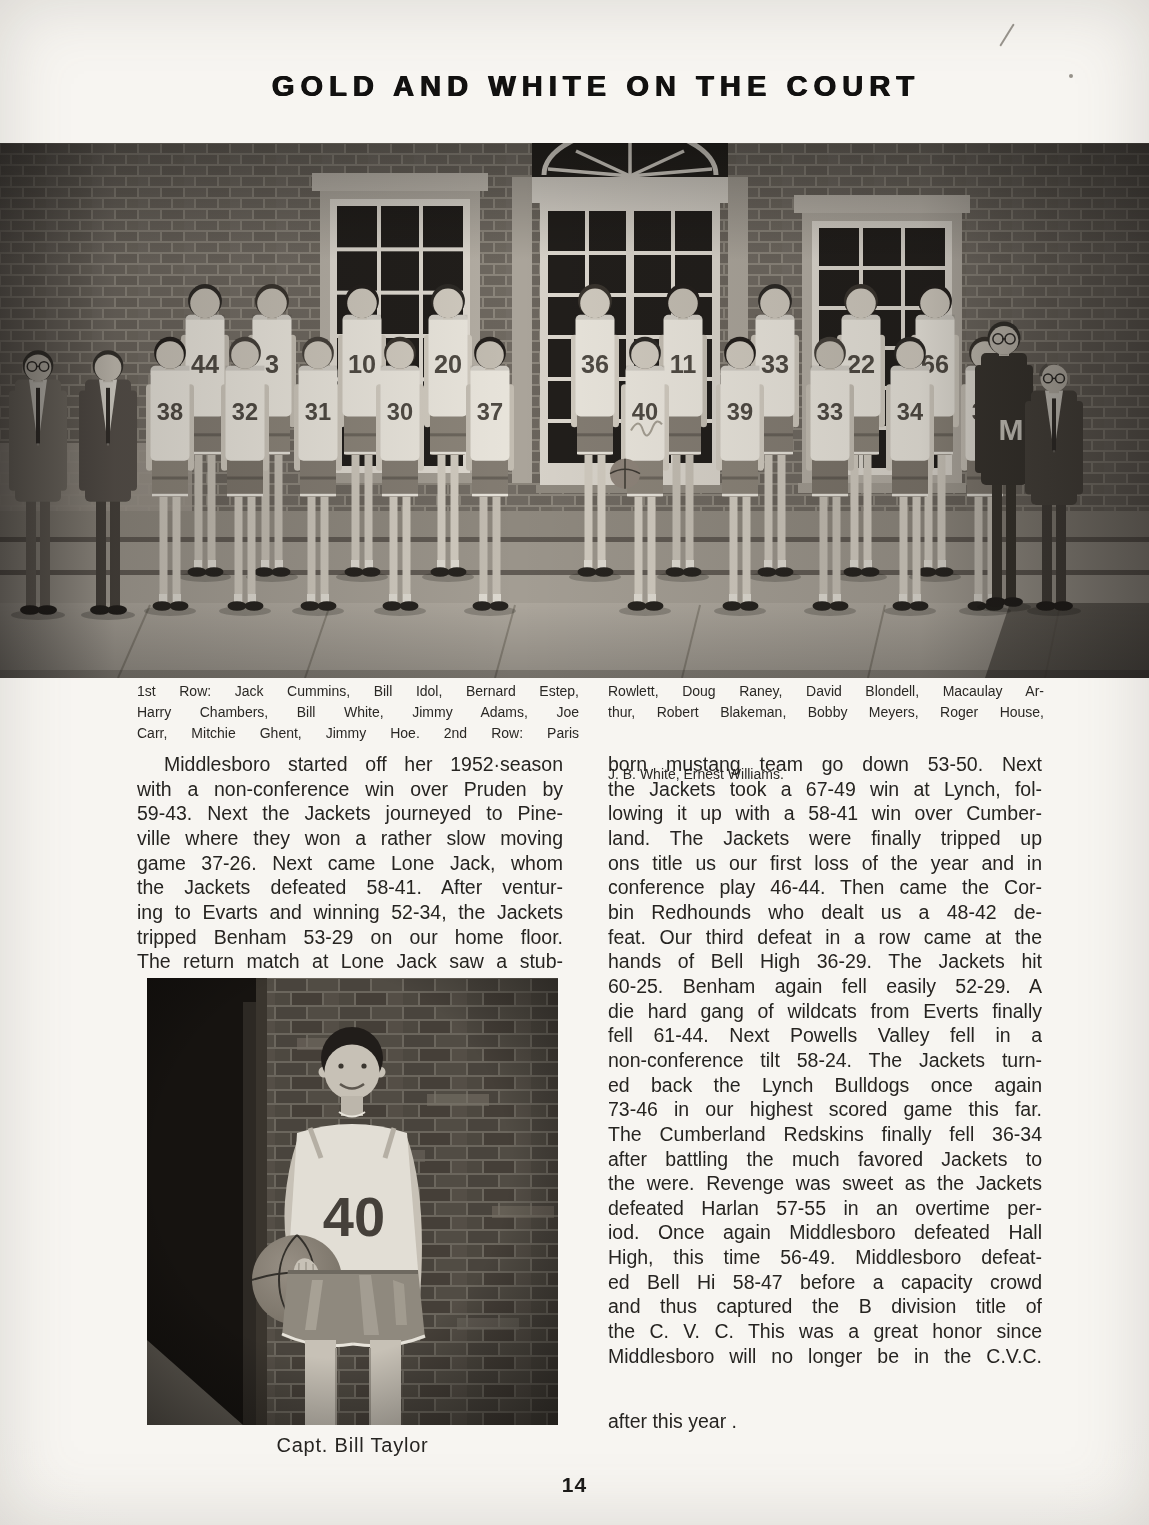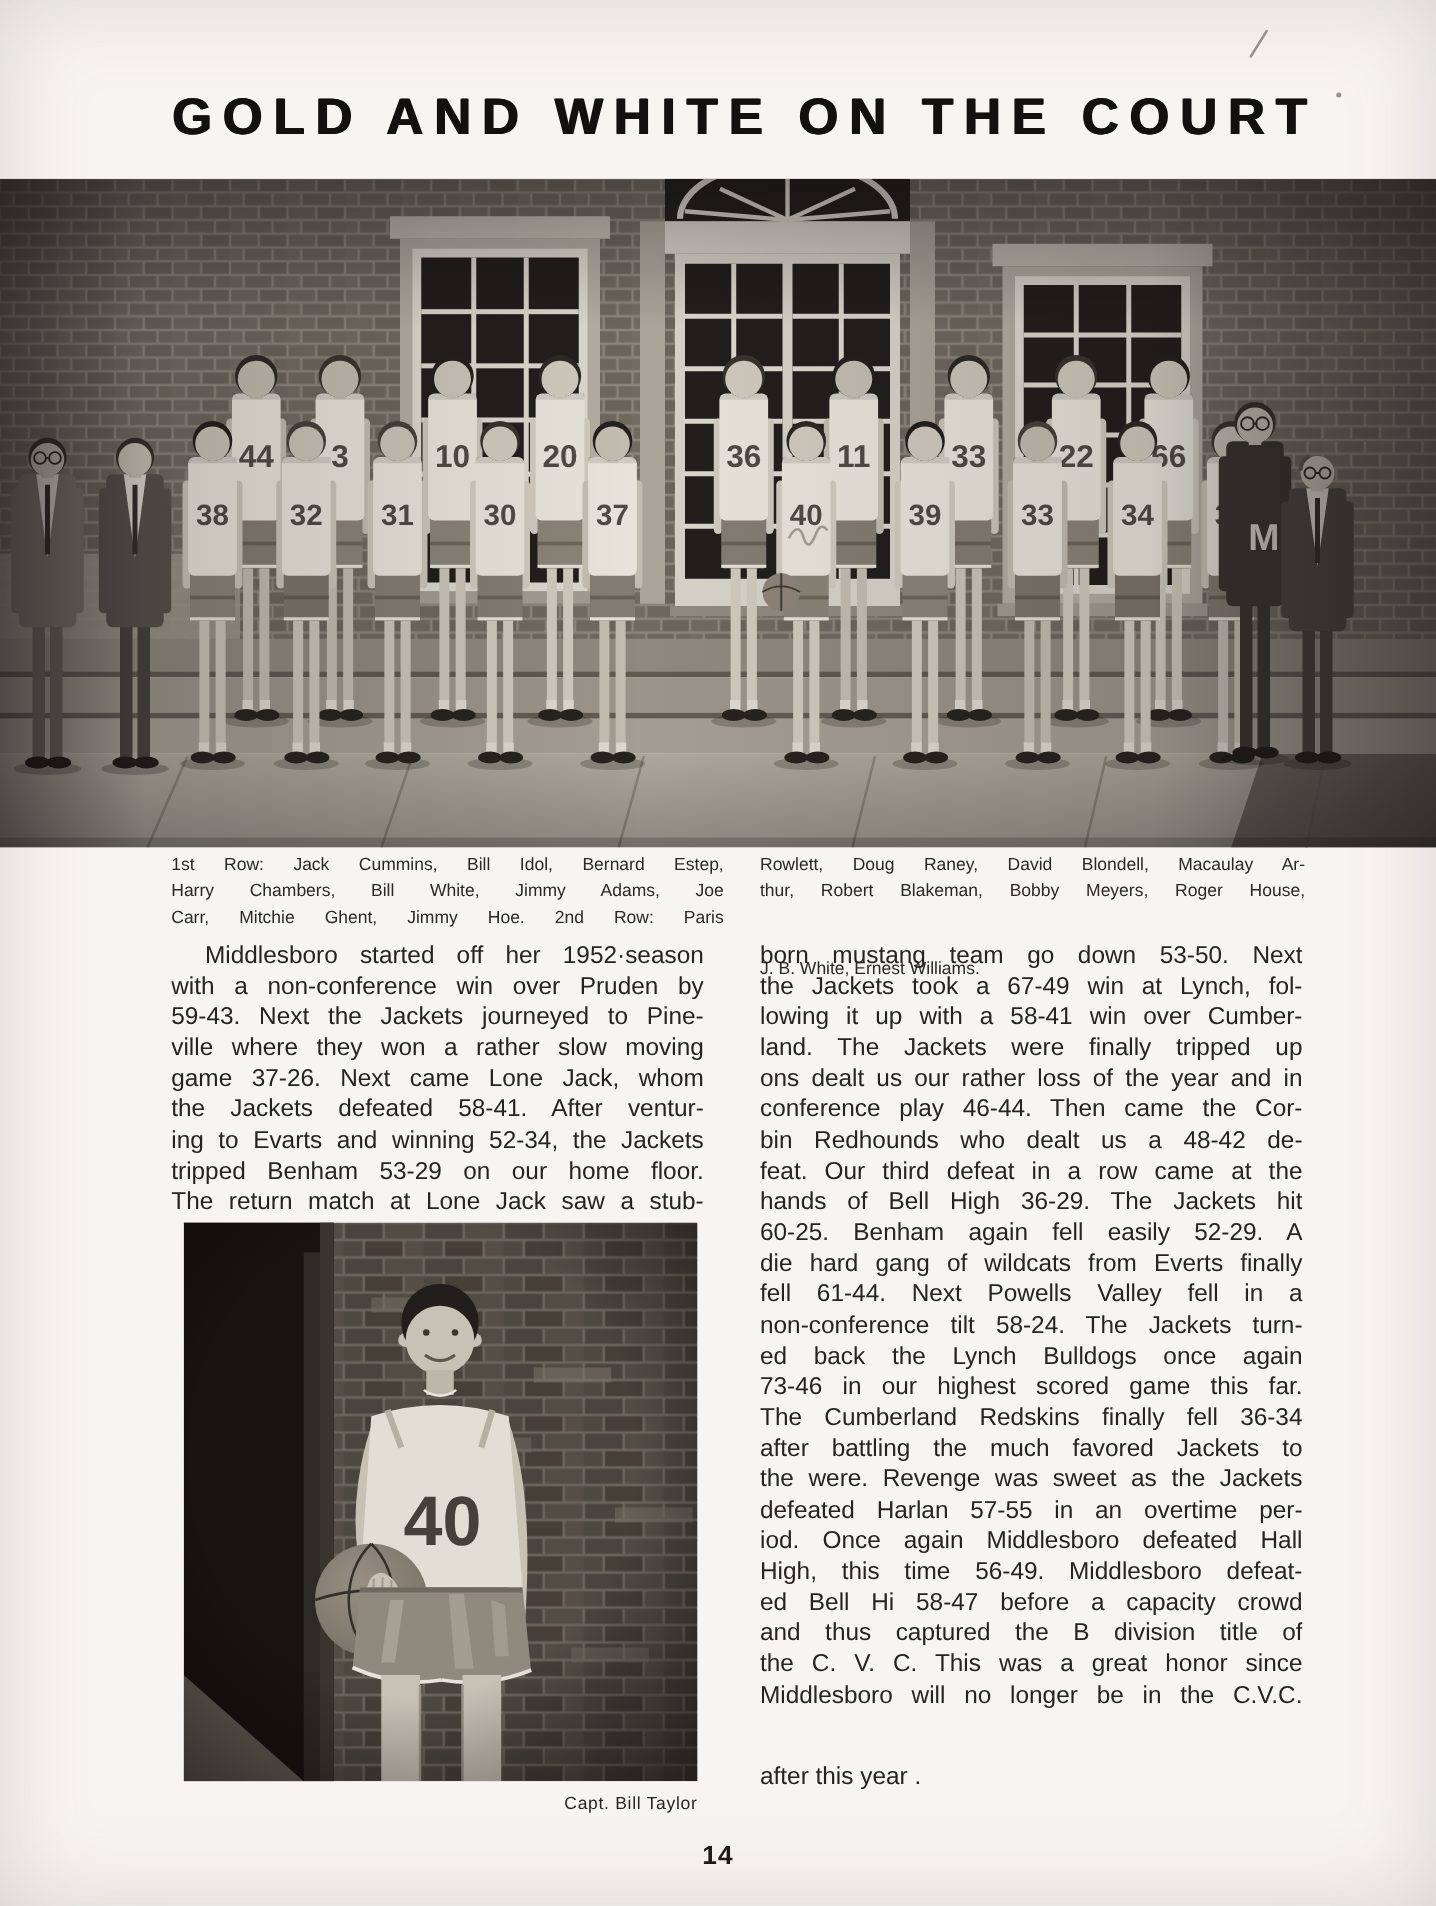--- a/index.html
+++ b/index.html
@@ -6,40 +6,40 @@
   .page{
     position:relative;width:1149px;height:1525px;margin:0 auto;
     background:
       radial-gradient(ellipse 140% 120% at 50% 42%, #f7f5f1 55%, #efece6 88%, #e9e6df 100%);
     box-shadow:inset 0 0 70px rgba(110,104,94,.22);
     overflow:hidden;
     font-family:"Liberation Sans",sans-serif;color:#24221f;
   }
   .page-title{
     position:absolute;top:70px;left:0;right:0;margin:0;text-align:center;
-    font-size:41px;font-weight:bold;letter-spacing:.21em;color:#121110;
+    font-size:29px;font-weight:bold;letter-spacing:.21em;color:#121110;
     text-shadow:.6px 0 0 currentColor,-.6px 0 0 currentColor;
     white-space:nowrap;
     padding-left:43px;
   }
   .photo{position:absolute;left:0;top:143px;width:1149px;height:535px;}
   .photo svg,.portrait svg{display:block;}
   .caption{position:absolute;top:681px;font-size:14px;line-height:21px;color:#2a2825;}
   .caption-left{left:137px;width:442px;}
   .caption-right{left:608px;width:436px;}
   .bodycol{position:absolute;top:752px;font-size:19.5px;line-height:24.65px;color:#262421;}
   .body-left{left:137px;width:426px;}
   .body-right{left:608px;width:434px;}
   .tline{text-align:justify;text-align-last:justify;-moz-text-align-last:justify;overflow:hidden;}
   .tline.noj{text-align-last:left;margin-top:41px;-moz-text-align-last:left;}
   .tline.indent{padding-left:27px;}
   .portrait{position:absolute;left:147px;top:978px;width:411px;}
   .portrait figure{margin:0;}
   .portrait figcaption{
-    text-align:right;font-size:14px;margin-top:9px;color:#262421;letter-spacing:.04em;
+    text-align:center;font-size:20px;margin-top:9px;color:#262421;letter-spacing:.04em;
   }
   .page-number{
     position:absolute;top:1473px;left:0;right:0;text-align:center;
     font-size:21px;font-weight:bold;color:#1b1a18;letter-spacing:.05em;
   }
   .scratch{
     position:absolute;left:1006px;top:22px;width:2px;height:26px;
     background:#77726a;transform:rotate(32deg);opacity:.75;border-radius:2px;
   }
   .speck{position:absolute;left:1069px;top:74px;width:4px;height:4px;border-radius:50%;background:#7d786f;opacity:.8;}
@@ -575,21 +575,21 @@
       <div class="tline">the Jackets defeated 58-41. After ventur-</div>
       <div class="tline">ing to Evarts and winning 52-34, the Jackets</div>
       <div class="tline">tripped Benham 53-29 on our home floor.</div>
       <div class="tline">The return match at Lone Jack saw a stub-</div>
     </div>
   <div class="bodycol body-right">
       <div class="tline">born mustang team go down 53-50. Next</div>
       <div class="tline">the Jackets took a 67-49 win at Lynch, fol-</div>
       <div class="tline">lowing it up with a 58-41 win over Cumber-</div>
       <div class="tline">land. The Jackets were finally tripped up</div>
-      <div class="tline">ons dealt us our rather loss of the year and in</div>
+      <div class="tline">ons title us our first loss of the year and in</div>
       <div class="tline">conference play 46-44. Then came the Cor-</div>
       <div class="tline">bin Redhounds who dealt us a 48-42 de-</div>
       <div class="tline">feat. Our third defeat in a row came at the</div>
       <div class="tline">hands of Bell High 36-29. The Jackets hit</div>
       <div class="tline">60-25. Benham again fell easily 52-29. A</div>
       <div class="tline">die hard gang of wildcats from Everts finally</div>
       <div class="tline">fell 61-44. Next Powells Valley fell in a</div>
       <div class="tline">non-conference tilt 58-24. The Jackets turn-</div>
       <div class="tline">ed back the Lynch Bulldogs once again</div>
       <div class="tline">73-46 in our highest scored game this far.</div>

